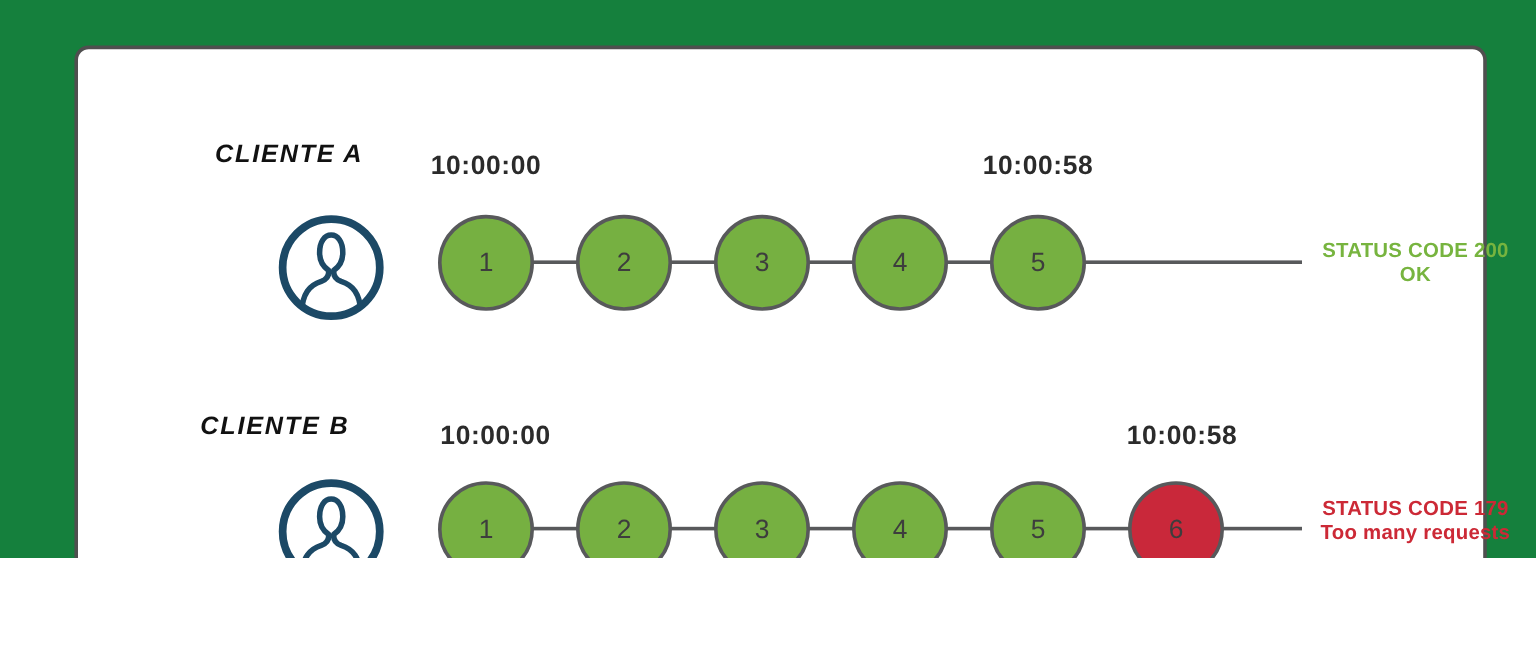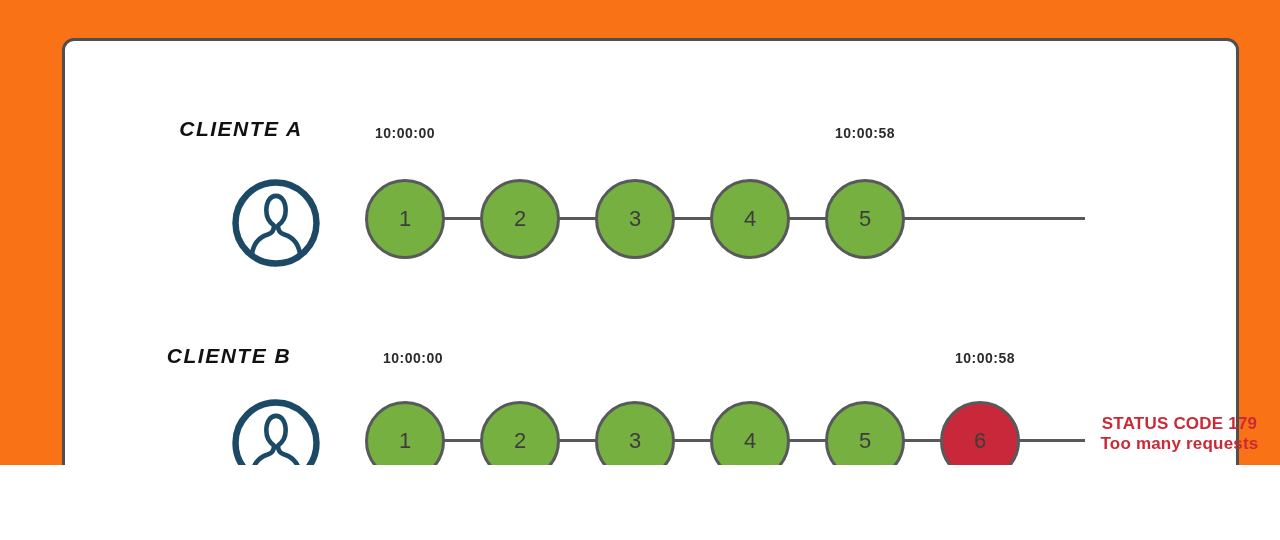--- a/index.html
+++ b/index.html
@@ -5,21 +5,21 @@
   html, body {
     margin: 0;
     padding: 0;
     background: #ffffff;
     font-family: "Liberation Sans", sans-serif;
   }
   .canvas {
     position: relative;
     width: 1280px;
     height: 465px;
-    background: #f97316;
+    background: #15803d;
     overflow: hidden;
   }
   .box {
     position: absolute;
     left: 62px;
     top: 38px;
     width: 1177px;
     height: 459px;
     border: 3px solid var(--box-border, #4f4f4f);
     border-radius: 12px;
@@ -44,21 +44,21 @@
     height: 92px;
     color: var(--avatar, #1c4966);
   }
   .avatar.a { left: 165px; top: 136px; }
   .avatar.b { left: 165px; top: 356px; }
   .avatar svg { width: 100%; height: 100%; display: block; }
   .time {
     position: absolute;
     width: 130px;
     text-align: center;
-    font-size: 14px;
+    font-size: 22px;
     font-weight: 700;
     color: var(--time-text, #2b2b2b);
     letter-spacing: 0.5px;
   }
   .time.a-start { left: 275px; top: 84px;  }
   .time.a-end   { left: 735px; top: 84px;  }
   .time.b-start { left: 283px; top: 309px; }
   .time.b-end   { left: 855px; top: 309px; }
   .tline {
     position: absolute;
@@ -123,20 +123,24 @@
     <div class="time a-start">10:00:00</div>
     <div class="time a-end">10:00:58</div>
     <div class="tline a"></div>
     <div class="circles" id="circles-a">
         <div class="circle ok" style="left: 300px; top: 138px;">1</div>
         <div class="circle ok" style="left: 415px; top: 138px;">2</div>
         <div class="circle ok" style="left: 530px; top: 138px;">3</div>
         <div class="circle ok" style="left: 645px; top: 138px;">4</div>
         <div class="circle ok" style="left: 760px; top: 138px;">5</div>
       </div>
+    <div class="status a ok">
+      <div>STATUS CODE 200</div>
+      <div>OK</div>
+    </div>
 
     <div class="client-label b">CLIENTE B</div>
     <div class="avatar b">
       <span>
         <svg viewBox="0 0 100 100" aria-hidden="true">
           <defs>
               <clipPath id="pcB">
                 <circle cx="50" cy="50" r="46"></circle>
               </clipPath>
             </defs>

